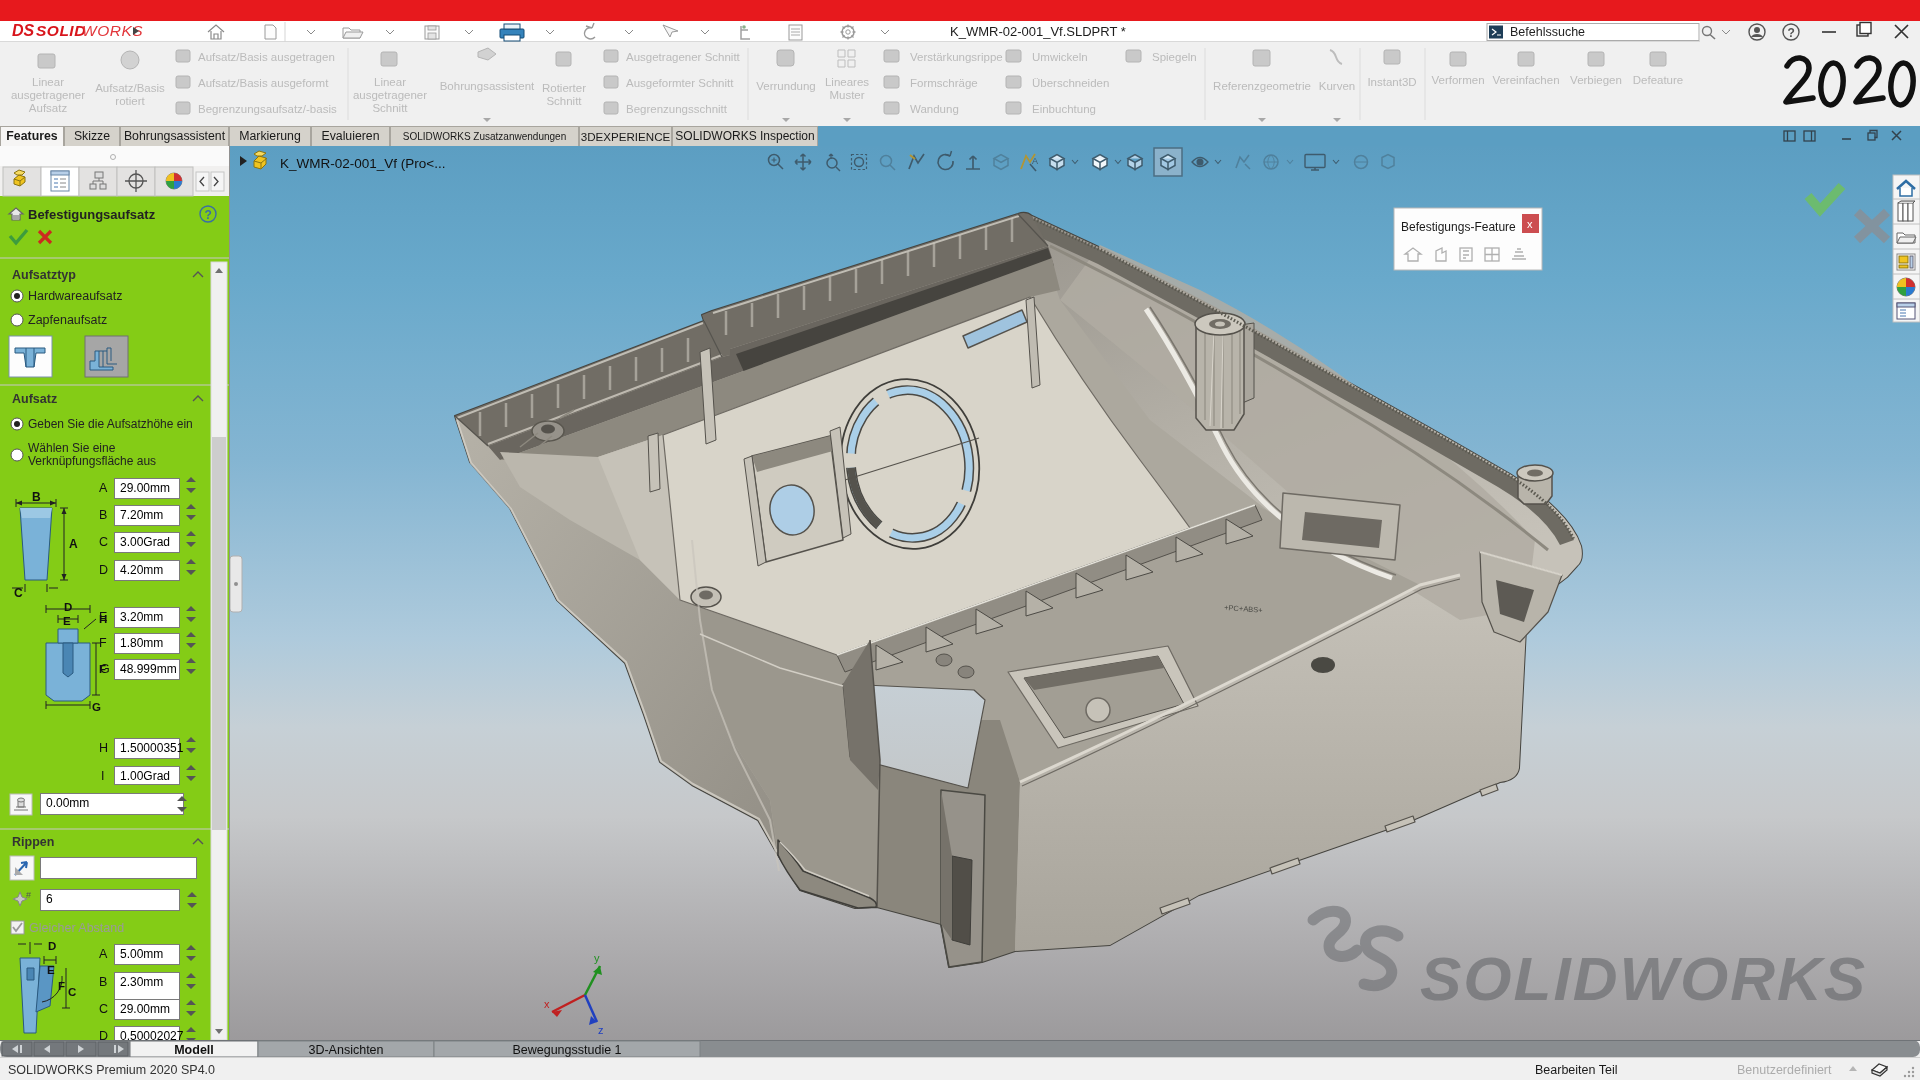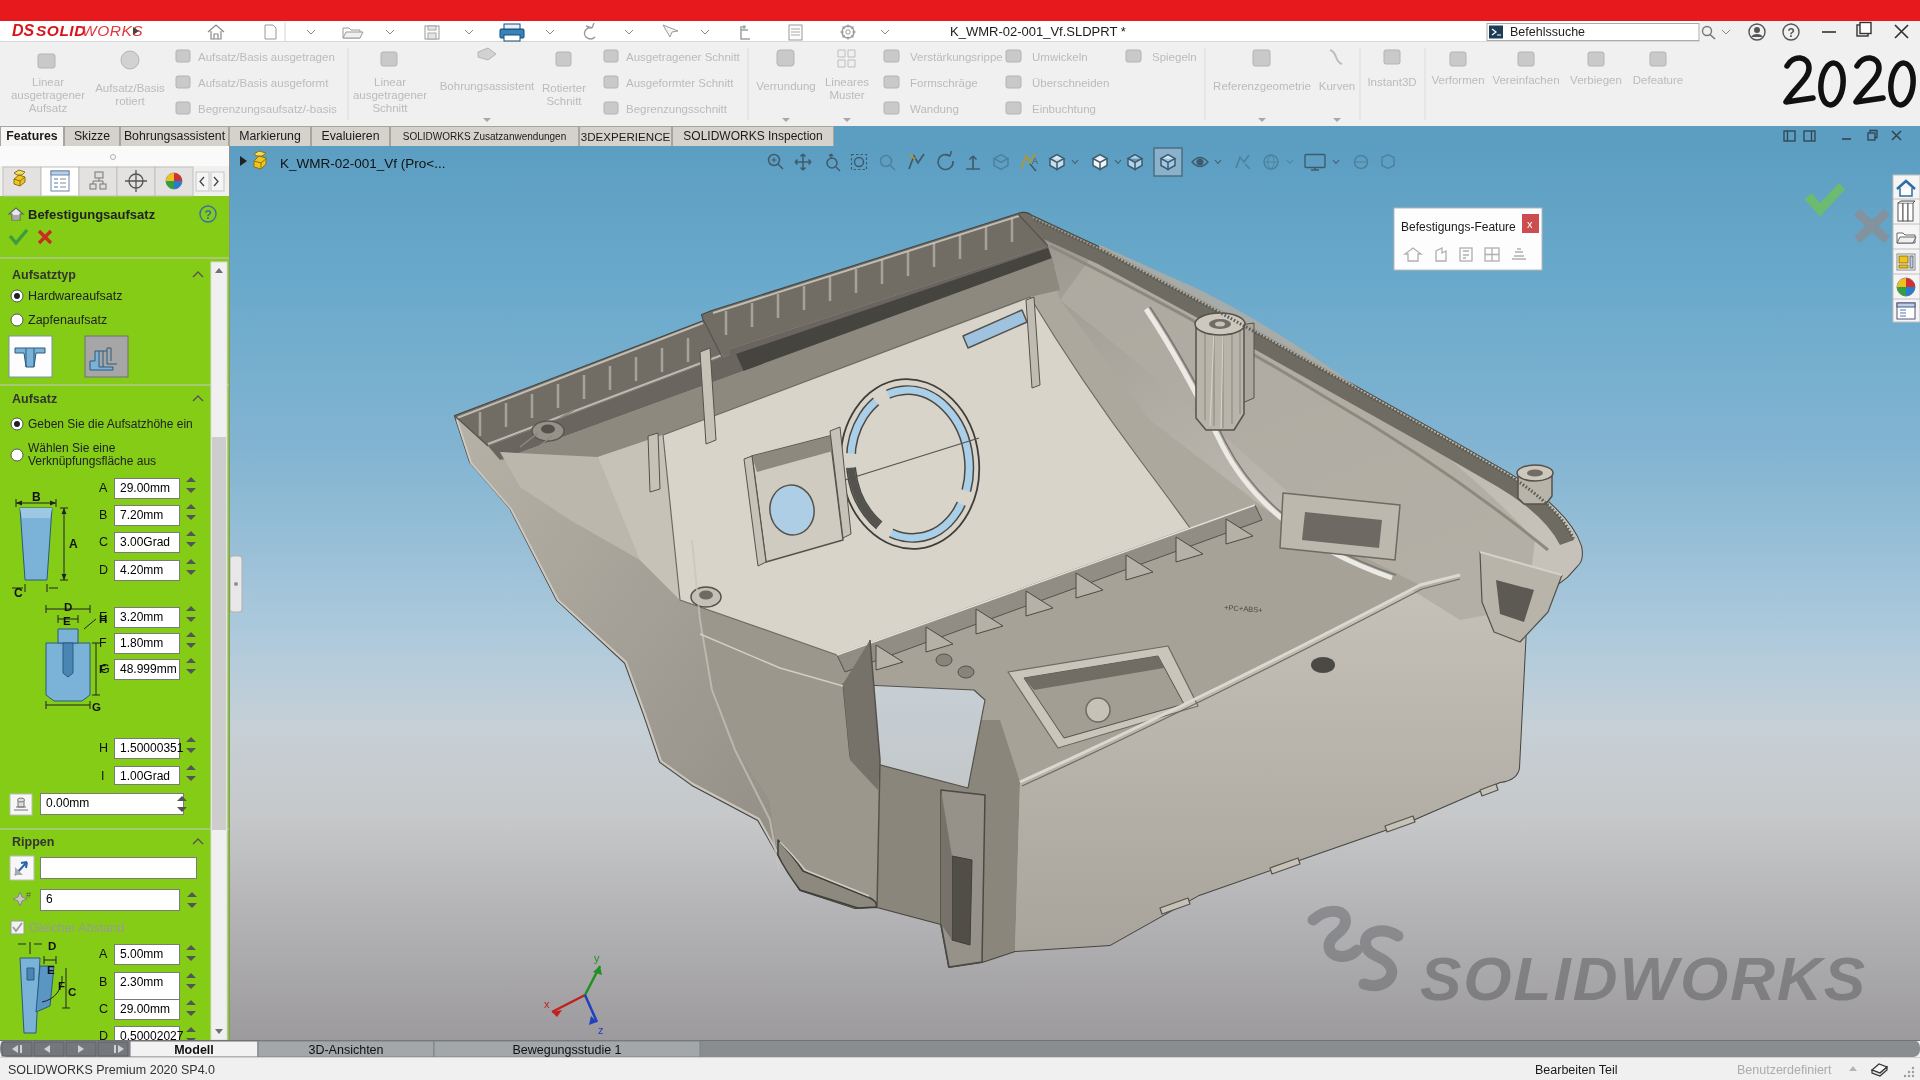--- a/index.html
+++ b/index.html
@@ -188,21 +188,21 @@
     </svg>
   </div>
   <div class="abs tabrow" id="tabrow">
     <div class="tab sel" style="left:0;width:64px">Features</div>
     <div class="tab" style="left:64px;width:56px">Skizze</div>
     <div class="tab" style="left:120px;width:109px">Bohrungsassistent</div>
     <div class="tab" style="left:229px;width:82px">Markierung</div>
     <div class="tab" style="left:311px;width:79px">Evaluieren</div>
     <div class="tab" style="left:390px;width:189px;font-size:10px">SOLIDWORKS Zusatzanwendungen</div>
     <div class="tab" style="left:579px;width:93px;font-size:11.6px">3DEXPERIENCE</div>
-    <div class="tab" style="left:672px;width:162px;font-size:12px">SOLIDWORKS Inspection</div>
+    <div class="tab" style="left:672px;width:146px;font-size:12px">SOLIDWORKS Inspection</div>
     <svg class="abs" style="left:1780px;top:0" width="140" height="20">
       <g stroke="#33424d" fill="none" stroke-width="1.3">
         <rect x="4" y="5" width="11" height="10"></rect>
           <line x1="7.5" y1="5" x2="7.5" y2="15"></line>
         <rect x="24" y="5" width="11" height="10"></rect>
           <line x1="31.5" y1="5" x2="31.5" y2="15"></line>
         <line x1="62" y1="13" x2="71" y2="13" stroke-width="1.6"></line>
         <rect x="88" y="7" width="7" height="7"></rect>
           <path d="M90,7 v-2.5 h7 v7 h-2.5"></path>
         <path d="M112,5 l9,9 m0,-9 l-9,9" stroke-width="1.5"></path>

